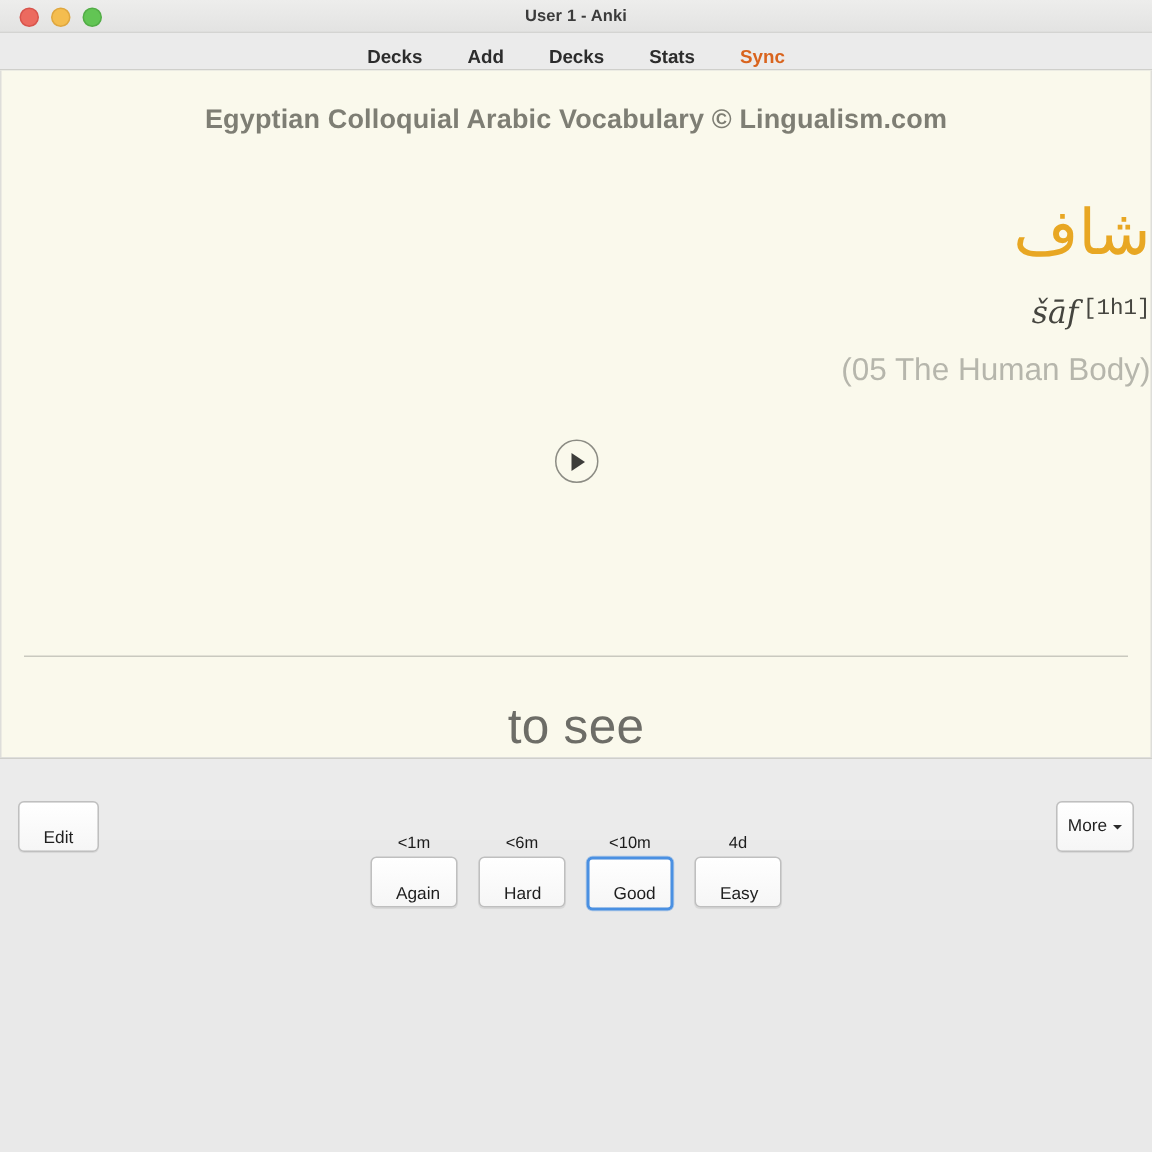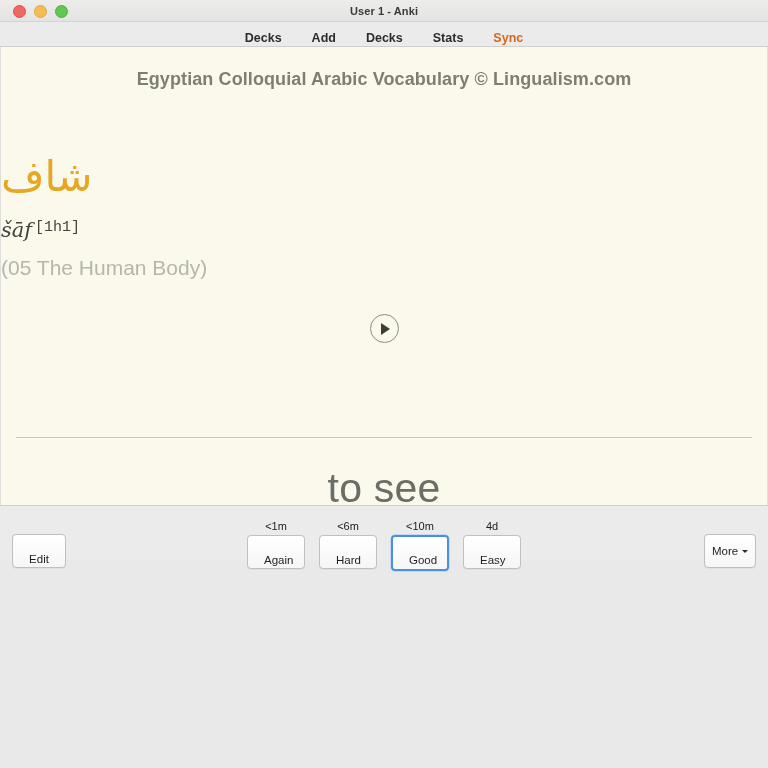--- a/index.html
+++ b/index.html
@@ -98,22 +98,22 @@
   #deck-header {
     margin-top: 22px;
     text-align: center;
     font-size: 18px;
     color: #7e7e74;
     letter-spacing: 0.1px;
     font-weight: bold;
   }
 
   #question-block {
-    text-align: left;
-    margin-top: 60px;
+    text-align: right;
+    margin-top: 38px;
   }
 
   #headword {
     font-family: "DejaVu Sans", sans-serif;
     font-size: 42px;
     color: #e8a723;
     line-height: 54px;
     direction: rtl;
   }
 
@@ -177,21 +177,21 @@
   }
 
   #answer-block {
     position: absolute;
     left: 0;
     right: 0;
     top: 418px;
     text-align: center;
   }
   #answer {
-    font-size: 41px;
+    font-size: 33px;
     color: #6d6d67;
     letter-spacing: 0.2px;
   }
 
   
   #bottombar {
     height: 55px;
     min-height: 55px;
     background: #ebebeb;
     border-top: 1px solid #cfcfcb;
@@ -247,20 +247,21 @@
     top: 14px;
     display: flex;
     justify-content: center;
     gap: 14px;
   }
   .answer-col {
     width: 58px;
     display: flex;
     flex-direction: column;
     align-items: center;
+    margin-top: 36px;
   }
   .interval-label {
     font-size: 11px;
     color: #1c1c1c;
     height: 14px;
     line-height: 13px;
   }
   .answer-btn {
     width: 58px;
     margin-top: 1px;

